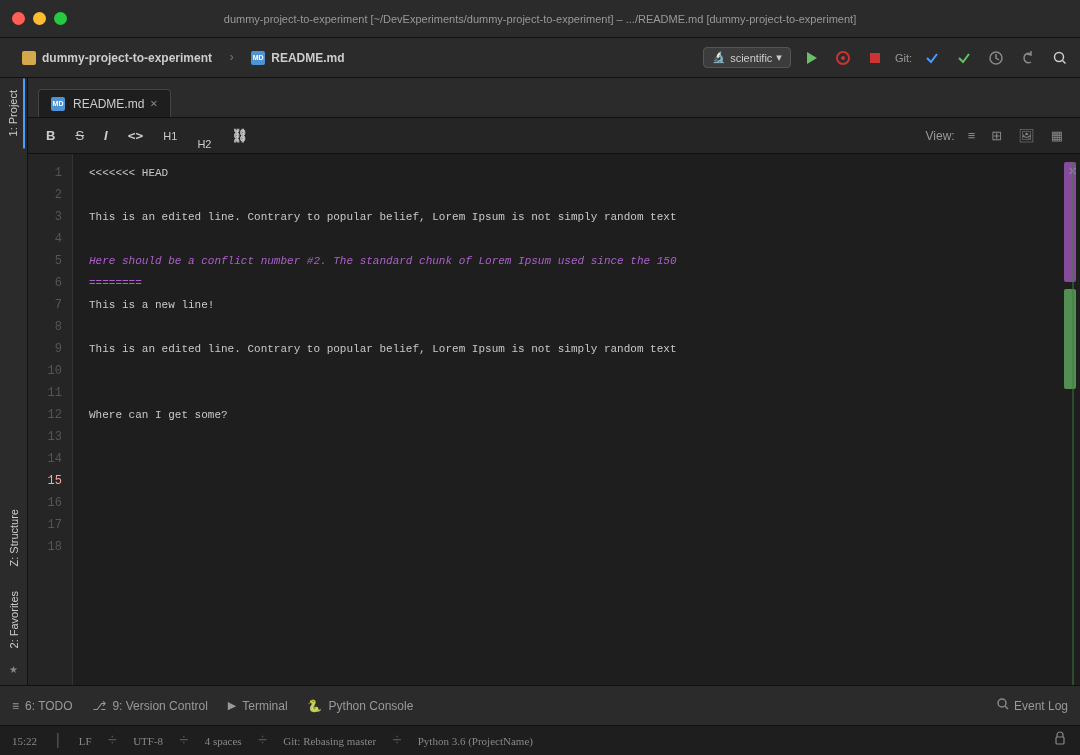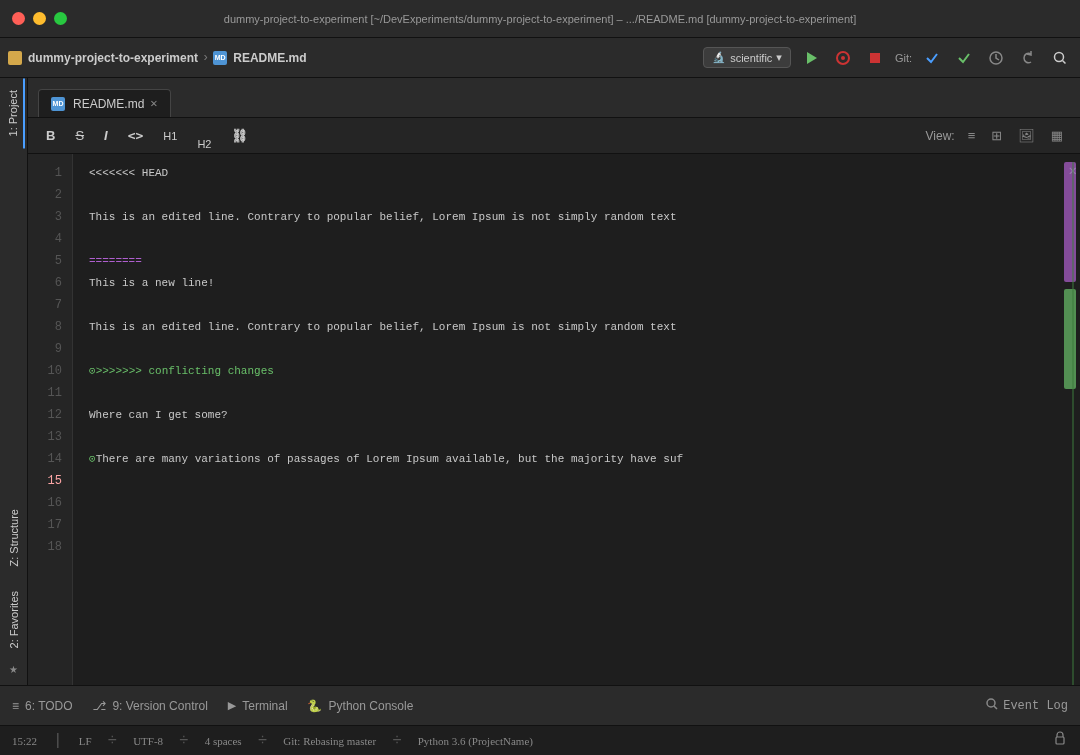--- a/index.html
+++ b/index.html
@@ -52,22 +52,23 @@
       background: #2b2b2b;
       display: flex;
       align-items: center;
       padding: 0 8px;
       gap: 4px;
       border-bottom: 1px solid #111;
     }
     .breadcrumb {
       display: flex;
       align-items: flex-end;
-      gap: 4px;
+      gap: 16px;
       flex: 1;
+      margin-left: 14px;
     }
     .breadcrumb-item {
       display: flex;
       align-items: center;
       gap: 4px;
       color: #ccc;
       font-size: 12px;
       font-family: -apple-system, sans-serif;
       font-weight: 600;
     }
@@ -287,21 +288,21 @@
       font-family: -apple-system, sans-serif;
       cursor: pointer;
     }
     .bottom-spacer { flex: 1; }
     .event-log-btn {
       display: flex;
       align-items: center;
       gap: 4px;
       color: #999;
       font-size: 12px;
-      font-family: Liberation Mono, monospace;
+      font-family: Liberation Sans, sans-serif;
       cursor: pointer;
     }
 
     
     .status-bar {
       height: 30px;
       background: #1e1e1e;
       border-top: 1px solid #111;
       display: flex;
       align-items: center;
@@ -455,30 +456,29 @@
         <span class="line-number active">15</span>
         <span class="line-number">16</span>
         <span class="line-number">17</span>
         <span class="line-number">18</span>
       </div>
       <div class="code-lines">
         <span class="code-line conflict-head">&lt;&lt;&lt;&lt;&lt;&lt;&lt; HEAD</span>
         <span class="code-line"> </span>
         <span class="code-line text-normal">This is an edited line. Contrary to popular belief, Lorem Ipsum is not simply random text</span>
         <span class="code-line"> </span>
+        <span class="code-line text-conflict-italic">Here should be a conflict number #2. The standard chunk of Lorem Ipsum used since the 150</span>
         <span class="code-line conflict-separator">========</span>
         <span class="code-line text-normal">This is a new line!</span>
         <span class="code-line"> </span>
         <span class="code-line text-normal">This is an edited line. Contrary to popular belief, Lorem Ipsum is not simply random text</span>
         <span class="code-line"> </span>
-        <span class="code-line"><span style="color:#69bf69">⊙</span><span class="conflict-end">&gt;&gt;&gt;&gt;&gt;&gt;&gt; conflicting changes</span></span>
         <span class="code-line"> </span>
         <span class="code-line text-normal">Where can I get some?</span>
         <span class="code-line"> </span>
-        <span class="code-line text-normal"><span style="color:#69bf69">⊙</span>There are many variations of passages of Lorem Ipsum available, but the majority have suf</span>
         <span class="code-line"> </span>
       </div>
 
       <div class="right-gutter">
         <span style="position:absolute; right:3px; top:8px; color:#69bf69; font-size:14px;">✕</span>
         <div style="position:absolute; right:4px; top:8px; width:12px; height:120px; background:#af5fcf; opacity:0.7; border-radius:2px;"></div>
         <div style="position:absolute; right:4px; top:135px; width:12px; height:100px; background:#69bf69; opacity:0.7; border-radius:2px;"></div>
         <div style="position:absolute; right:6px; top:8px; bottom:0; width:2px; background:#3c7a3c; opacity:0.5;"></div>
       </div>
     </div>

